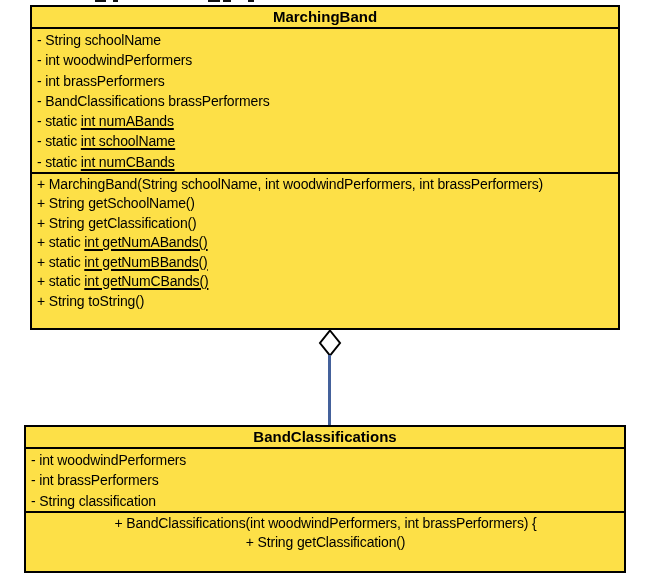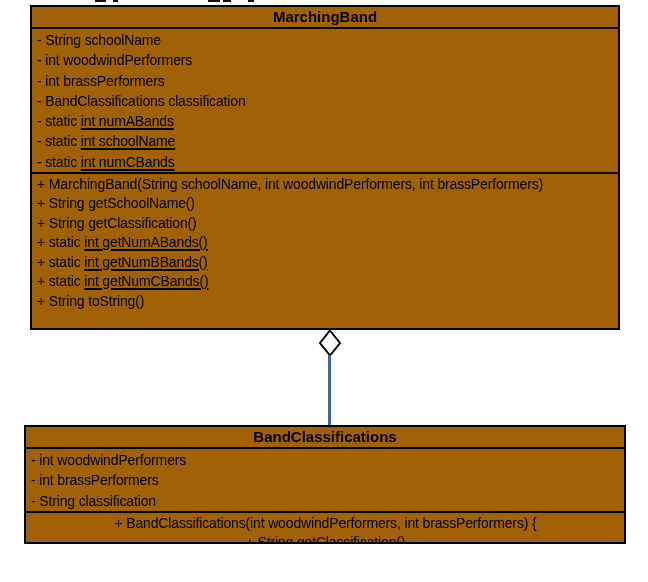--- a/index.html
+++ b/index.html
@@ -12,25 +12,25 @@
     overflow: hidden;
   }
 
   
   .frag { position: absolute; top: 0; height: 2px; background: #111; }
 
   .class-box {
     position: absolute;
     box-sizing: border-box;
     border: 2px solid #000;
-    background: #a16207;
+    background: #fde047;
     overflow: hidden;
   }
   #mb-box { left: 30px; top: 5px;   width: 590px; height: 325px; }
-  #bc-box { left: 24px; top: 425px; width: 602px; height: 119px; }
+  #bc-box { left: 24px; top: 425px; width: 602px; height: 148px; }
 
   .class-title {
     height: 20px;
     line-height: 20px;
     text-align: center;
     font-weight: bold;
     font-size: 15px;
     border-bottom: 2px solid #000;
   }
   .members {
@@ -72,21 +72,21 @@
   <div class="frag" style="left:208px; width:12px;"></div>
   <div class="frag" style="left:223px; width:8px;"></div>
   <div class="frag" style="left:248px; width:6px;"></div>
 
   <div id="mb-box" class="class-box">
     <div class="class-title">MarchingBand</div>
     <div class="members attrs">
         <div class="member-row">- String schoolName</div>
         <div class="member-row">- int woodwindPerformers</div>
         <div class="member-row">- int brassPerformers</div>
-        <div class="member-row">- BandClassifications classification</div>
+        <div class="member-row">- BandClassifications brassPerformers</div>
         <div class="member-row"><span>- static </span><span class="u">int numABands</span></div>
         <div class="member-row"><span>- static </span><span class="u">int schoolName</span></div>
         <div class="member-row"><span>- static </span><span class="u">int numCBands</span></div>
       </div>
     <div class="members methods">
         <div class="member-row">+ MarchingBand(String schoolName, int woodwindPerformers, int brassPerformers)</div>
         <div class="member-row">+ String getSchoolName()</div>
         <div class="member-row">+ String getClassification()</div>
         <div class="member-row"><span>+ static </span><span class="u">int getNumABands()</span></div>
         <div class="member-row"><span>+ static </span><span class="u">int getNumBBands()</span></div>

